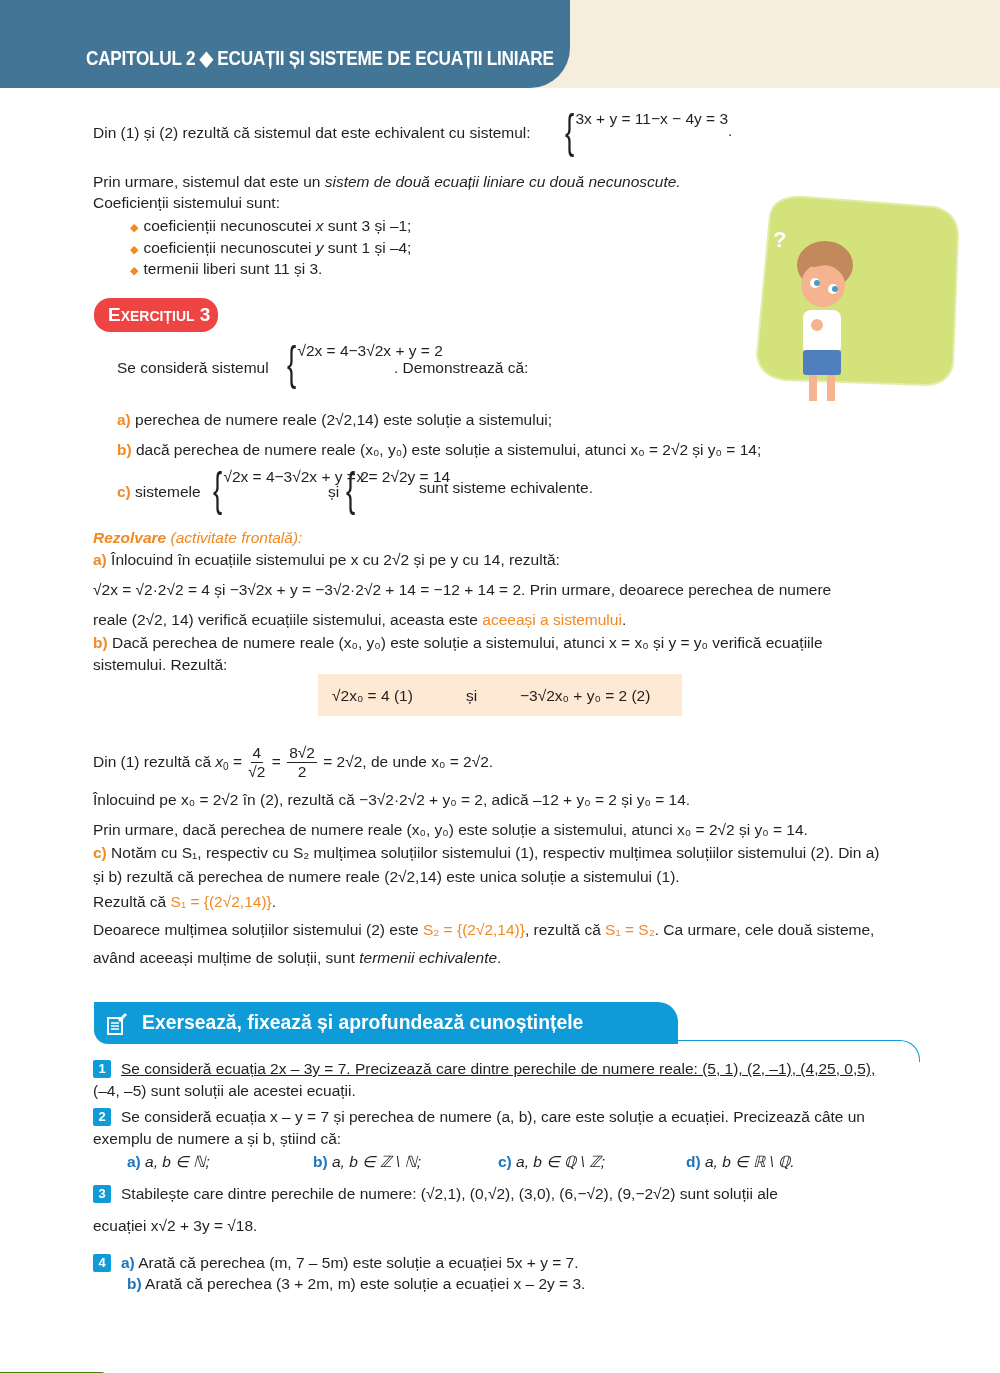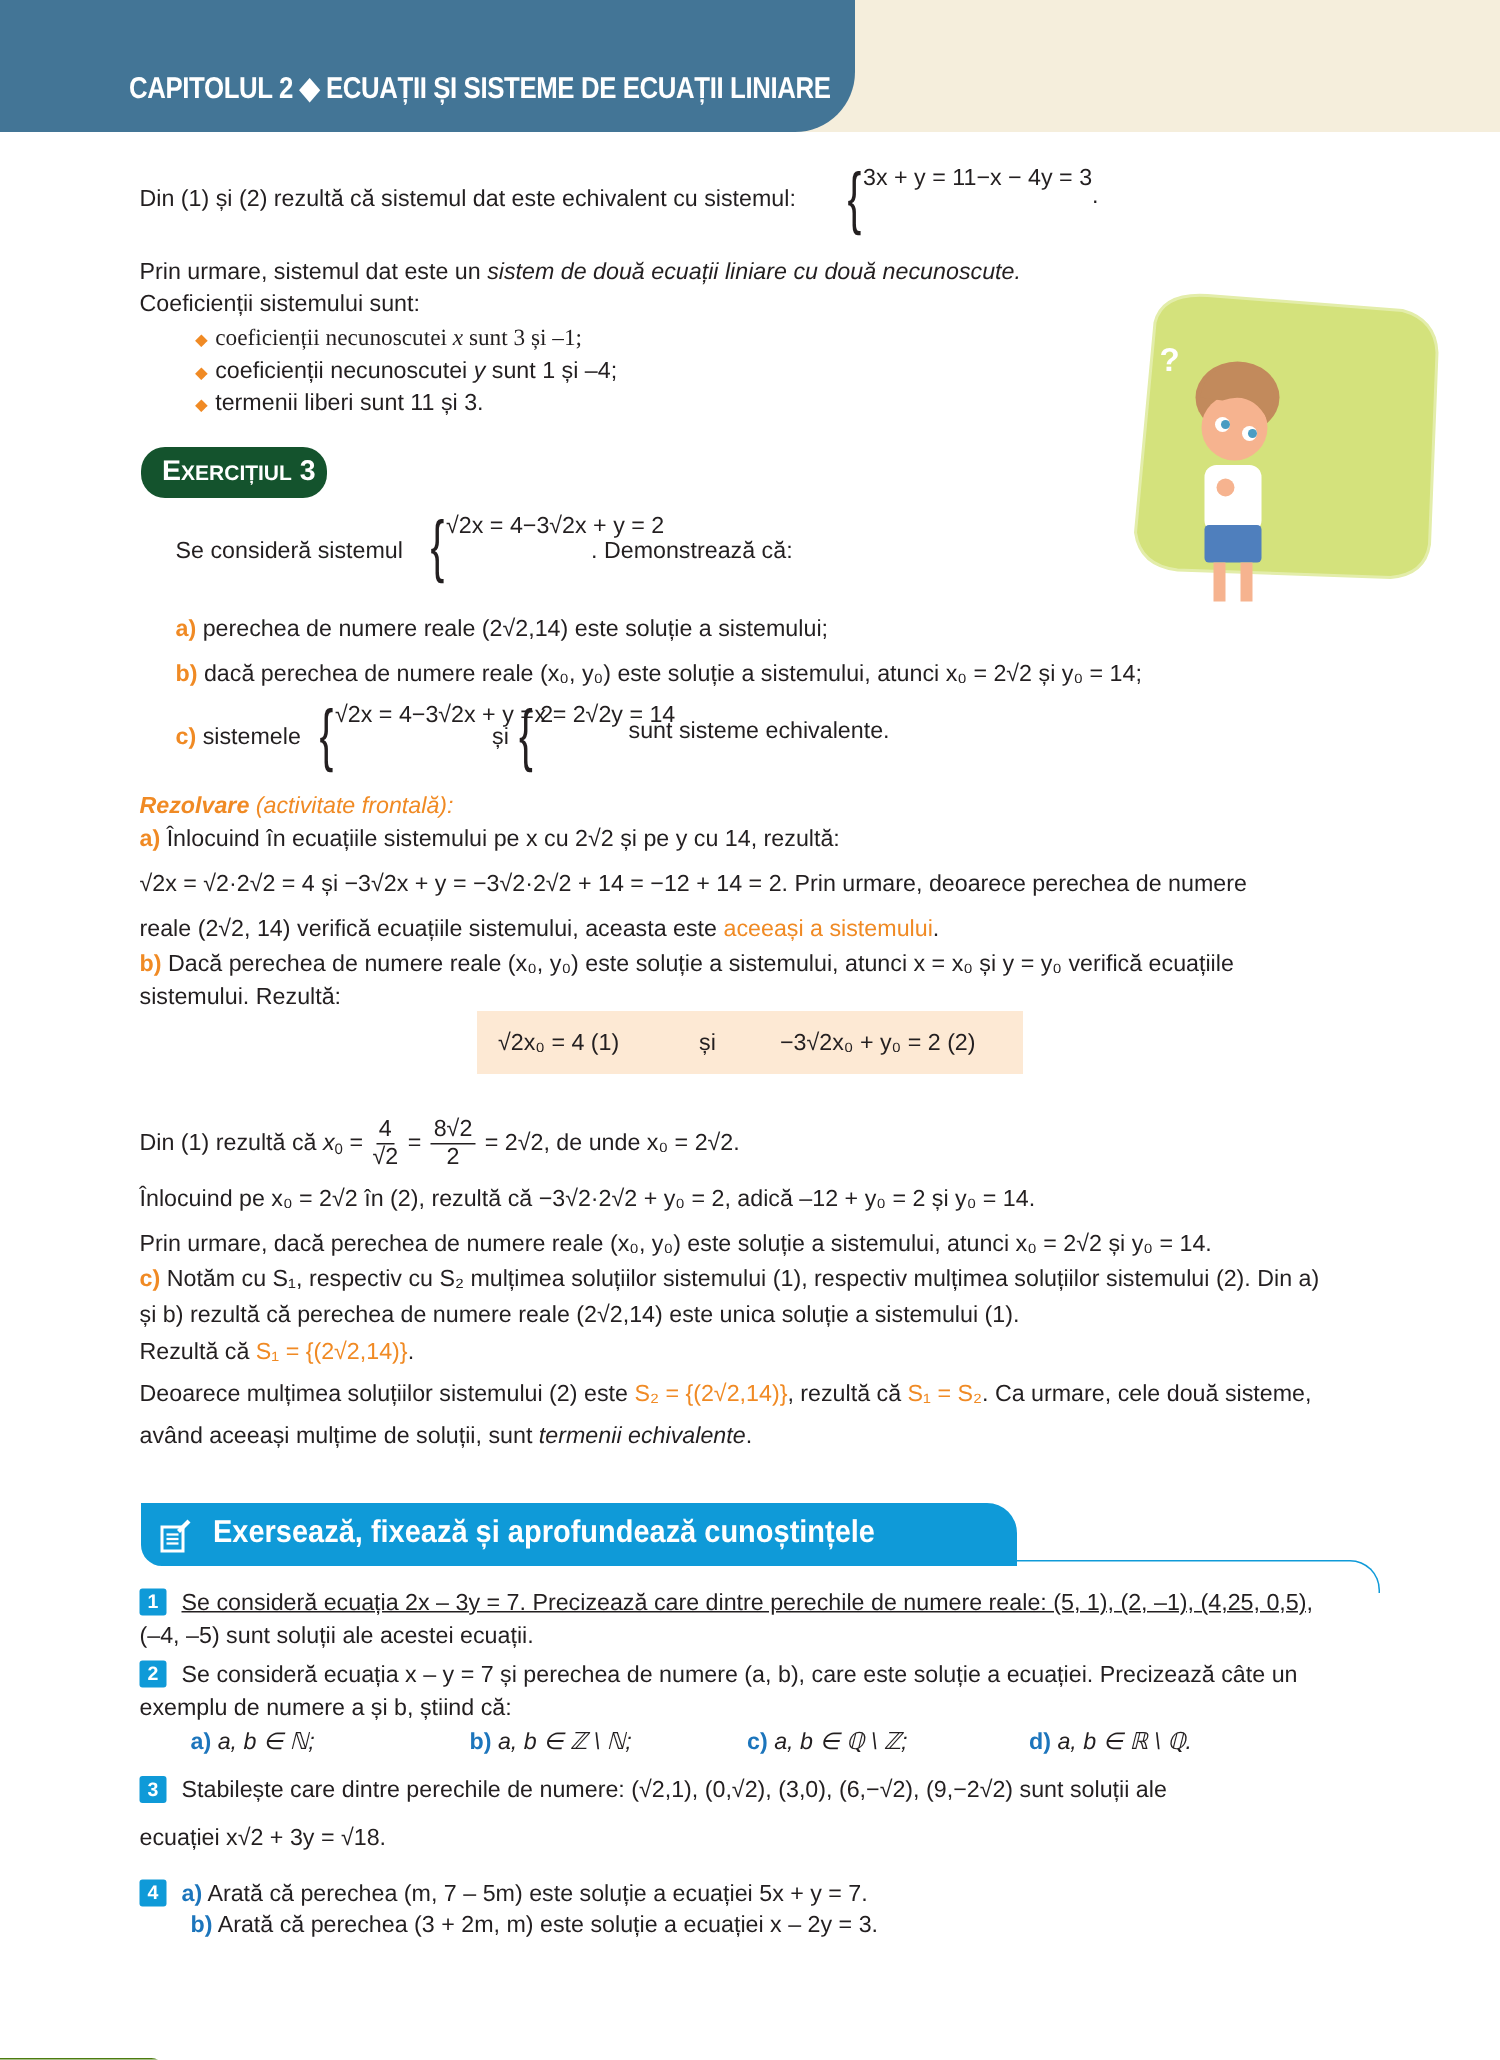--- a/index.html
+++ b/index.html
@@ -12,21 +12,21 @@
   .header-title { left: 86px; top: 46px; color: #ffffff; font-family: "Liberation Sans", sans-serif; font-weight: bold; font-size: 20px; letter-spacing: -0.3px; transform: scaleX(0.86); transform-origin: left center; white-space: nowrap; }
   .line { white-space: nowrap; line-height: 20px; }
   .it { font-style: italic; }
   .orange { color: #f08a24; }
   .orange-b { color: #f08a24; font-weight: bold; }
   .blue { color: #1c75bc; }
   .sub { font-size: 10px; vertical-align: -3px; }
   .brace { font-size: 46px; line-height: 46px; font-weight: 100; transform: scaleX(0.6); margin-right: -2px; color: #231f20; }
   .sys-lines { display: flex; flex-direction: row; justify-content: space-between; line-height: 22px; }
   .bullet { color: #f08a24; font-size: 11px; margin-right: 5px; }
-  .ex-badge { left: 94px; top: 298px; width: 124px; height: 34px; background: #14532d; border-radius: 16px; color: #fff; font-weight: bold; font-size: 19px; padding: 6px 0 0 14px; }
+  .ex-badge { left: 94px; top: 298px; width: 124px; height: 34px; background: #ef4444; border-radius: 16px; color: #fff; font-weight: bold; font-size: 19px; padding: 6px 0 0 14px; }
   .ex-badge small { font-size: 14px; }
   .highlight { left: 318px; top: 674px; width: 364px; height: 42px; background: #fde9d4; }
   .section-bar { left: 94px; top: 1002px; width: 584px; height: 42px; background: #0f9ad8; border-top-right-radius: 20px; border-bottom-left-radius: 14px; }
   .section-line { left: 600px; top: 1040px; width: 320px; height: 22px; border-top: 1.5px solid #0f9ad8; border-right: 1.5px solid #0f9ad8; border-top-right-radius: 20px; }
   .section-title { left: 142px; top: 1010px; color: #fff; font-weight: bold; font-size: 21px; white-space: nowrap; transform: scaleX(0.92); transform-origin: left center; }
   .num-badge { display: inline-block; width: 18px; height: 18px; background: #0f9ad8; color: #fff; font-weight: bold; font-size: 13px; text-align: center; line-height: 18px; border-radius: 2px; margin-right: 10px; vertical-align: 1px; }
   .page-num { left: 0; top: 1372px; width: 109px; height: 18px; background: #4d7c0f; border-top-right-radius: 8px; border-bottom-right-radius: 8px; color: #fff; font-weight: bold; font-size: 13px; text-align: right; padding-right: 8px; line-height: 18px; }
   .illus { left: 745px; top: 185px; width: 230px; height: 225px; }
   .frac { display: inline-flex; flex-direction: column; align-items: center; vertical-align: middle; line-height: 18px; margin: 0 2px; }
   .frac .num { border-bottom: 1px solid #231f20; padding: 0 2px; }
@@ -48,21 +48,21 @@
     <span>−x − 4y = 3</span>
   </div>
   <span style="align-self:center;">.</span>
 </div>
 
 <div class="abs line" style="left:93px; top:172px;">
   <span>Prin urmare, sistemul dat este un </span><span class="it">sistem de două ecuații liniare cu două necunoscute.</span>
 </div>
 <div class="abs line" style="left:93px; top:193px;">Coeficienții sistemului sunt:</div>
 
-<div class="abs line" style="left:130px; top:216px;font-family:Liberation Serif, serif;">
+<div class="abs line" style="left:130px; top:216px;">
   <span class="bullet">◆</span><span>coeficienții necunoscutei </span><span class="it">x</span><span> sunt 3 și –1;</span>
 </div>
 <div class="abs line" style="left:130px; top:238px;">
   <span class="bullet">◆</span><span>coeficienții necunoscutei </span><span class="it">y</span><span> sunt 1 și –4;</span>
 </div>
 <div class="abs line" style="left:130px; top:259px;">
   <span class="bullet">◆</span><span>termenii liberi sunt 11 și 3.</span>
 </div>
 
 <div class="abs illus">

